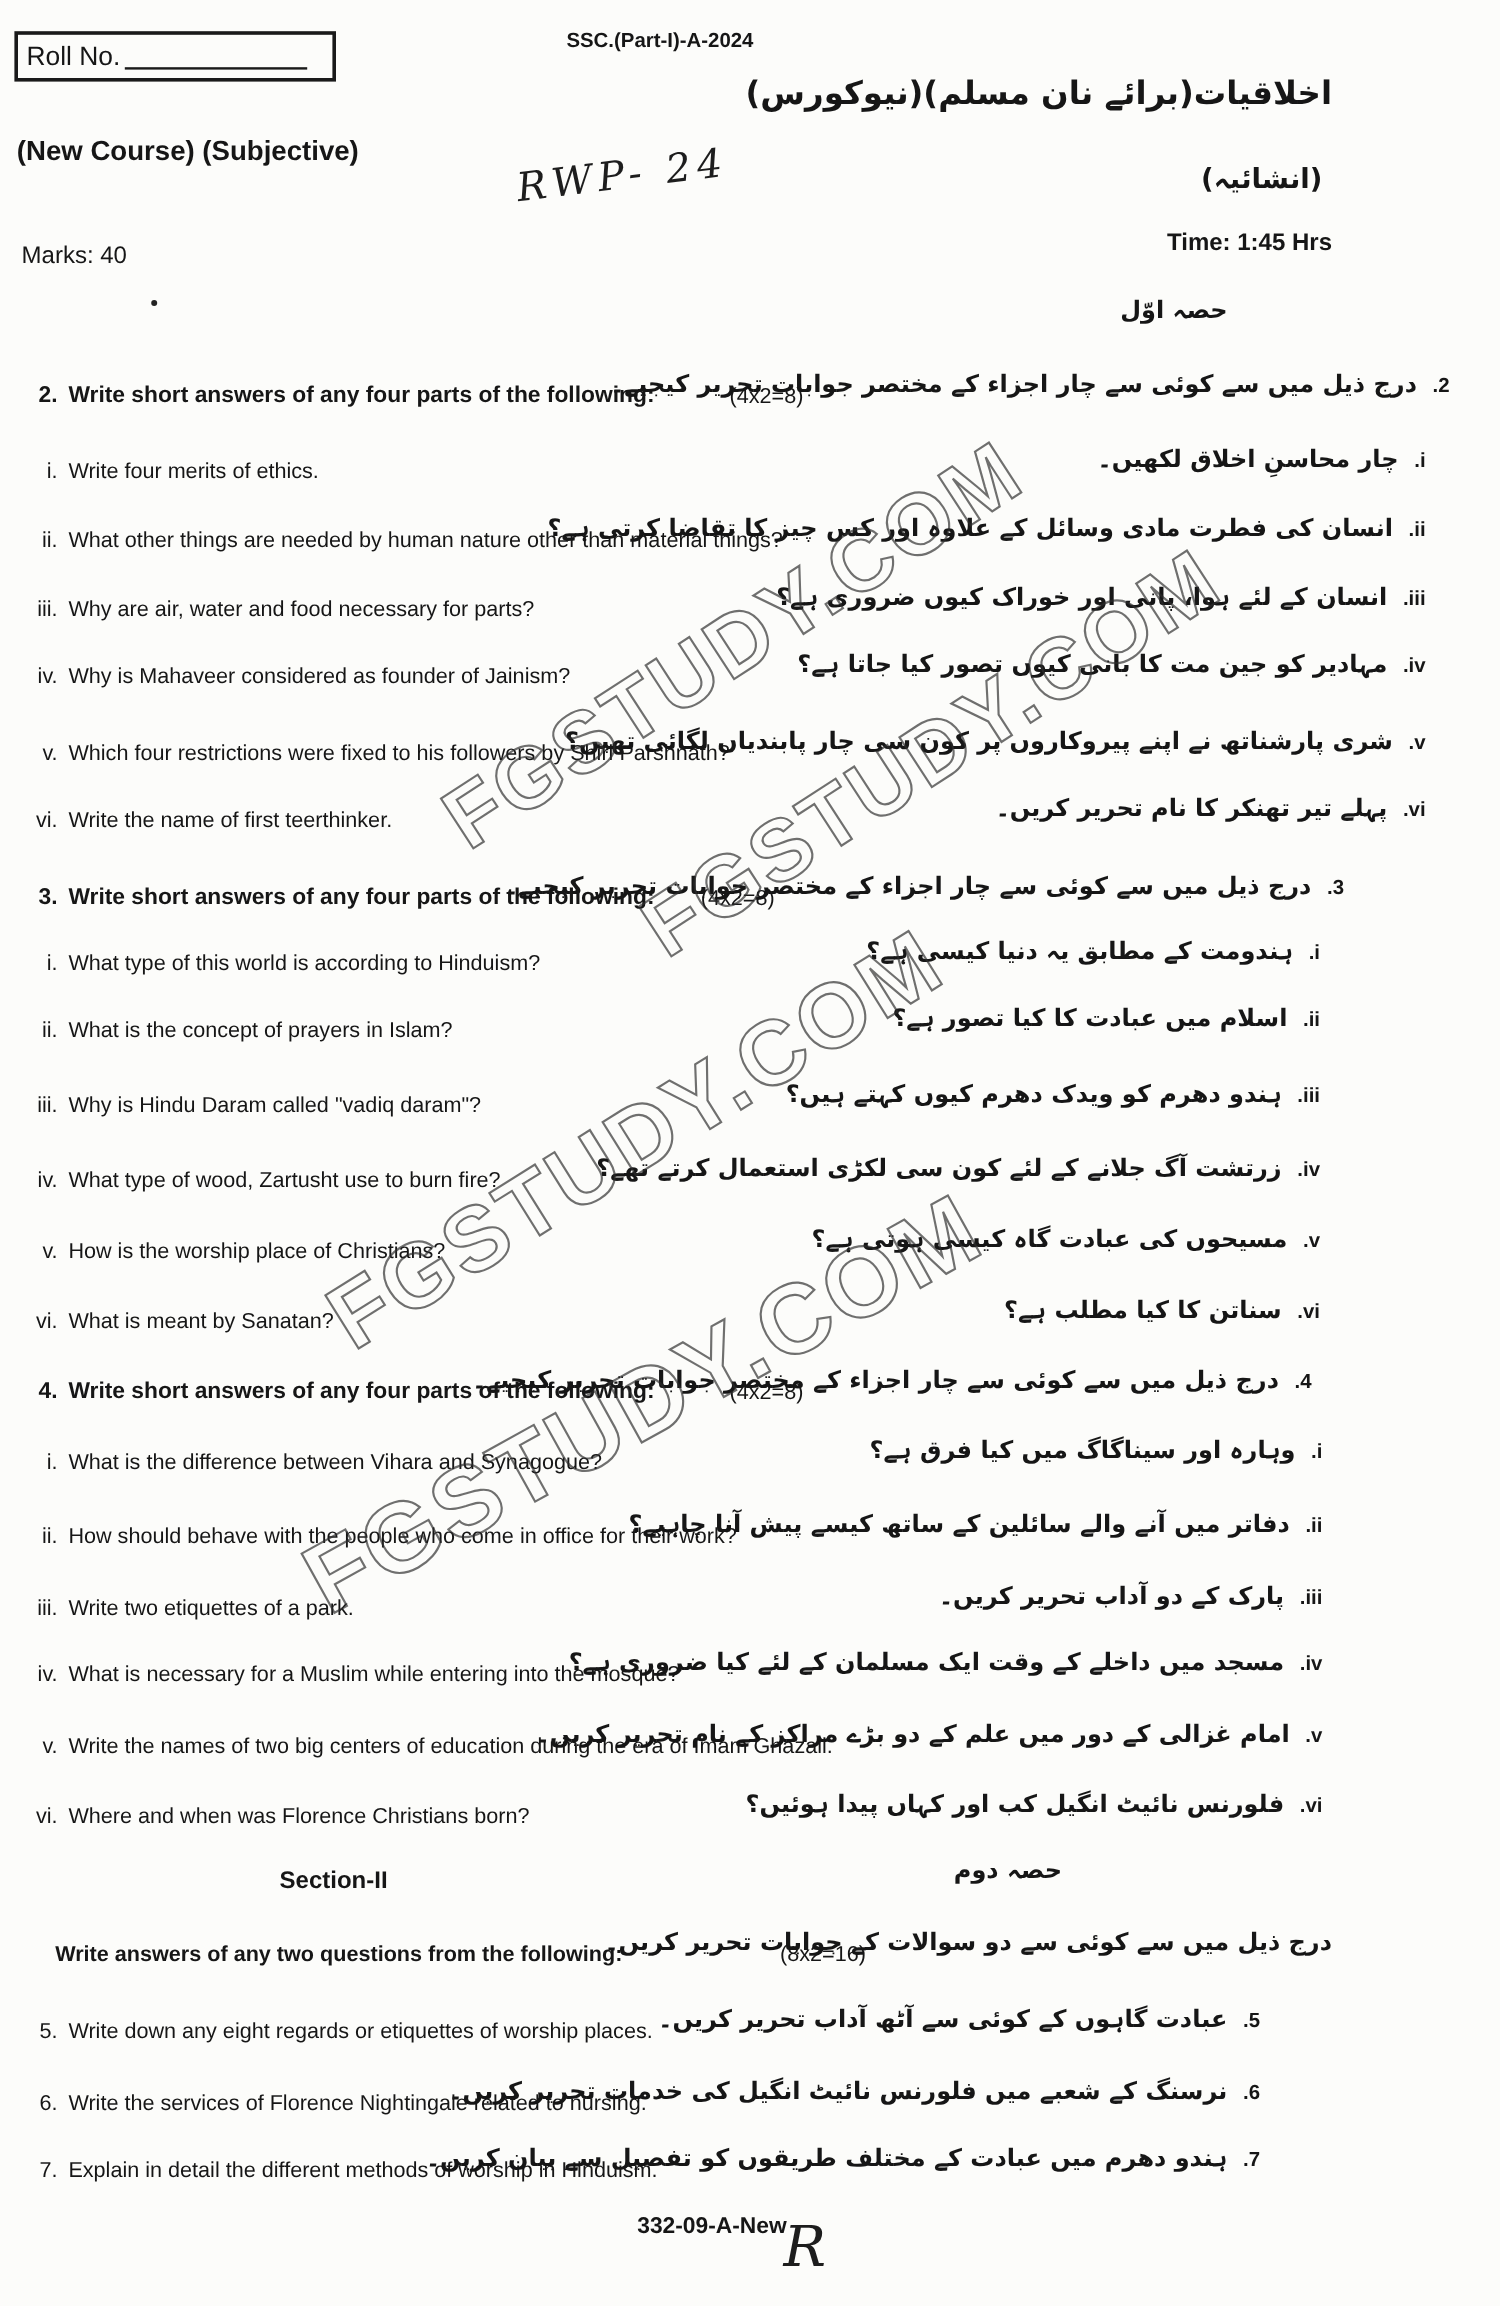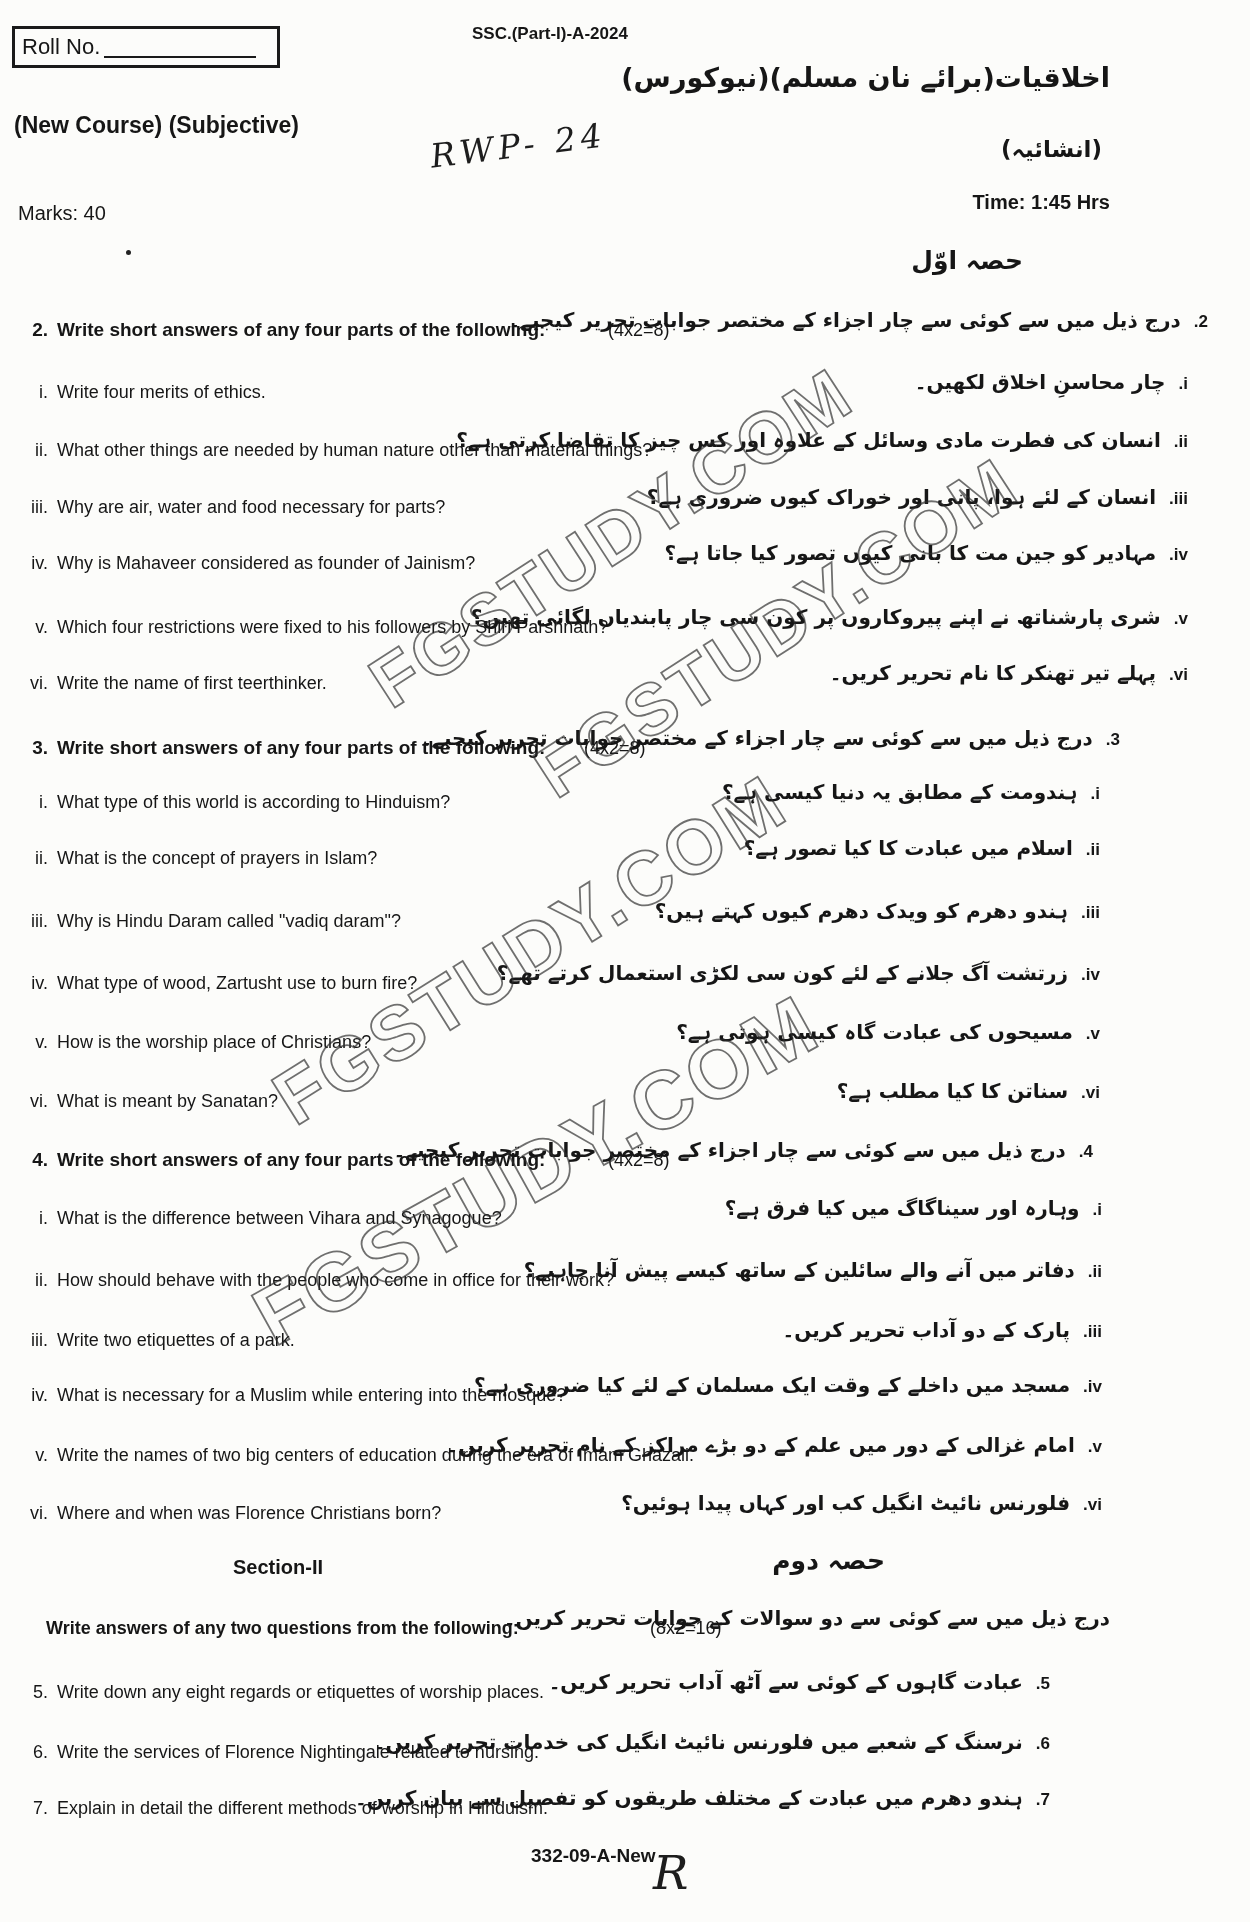--- a/index.html
+++ b/index.html
@@ -19,21 +19,21 @@
   .handwrite{font-family:"DejaVu Serif",serif;font-style:italic;color:#1d1d1d;}
   .rwp{position:absolute;left:430px;top:126px;font-size:33px;transform:rotate(-7deg);letter-spacing:5px;}
   .urfont{font-family:"DejaVu Sans","Liberation Sans",sans-serif;direction:rtl;font-weight:700;}
   .title-ur{position:absolute;right:140px;top:62px;font-size:27px;white-space:nowrap;}
   .subtitle-ur{position:absolute;right:148px;top:136px;font-size:23px;}
   .marksl{position:absolute;left:18px;top:202px;font-size:20px;}
   .timel{position:absolute;right:140px;top:191px;font-size:20px;font-weight:700;}
   .dot{position:absolute;left:126px;top:250px;width:5px;height:5px;background:#222;border-radius:50%;}
   
   .sech-en{position:absolute;left:0;width:556px;text-align:center;font-size:20px;font-weight:700;}
-  .sech-ur{position:absolute;font-size:25px;}
+  .sech-ur{position:absolute;font-size:20px;}
   
   .row{position:absolute;left:0;right:0;height:0;}
   .en{position:absolute;left:18px;top:0;display:flex;align-items:baseline;line-height:24px;
       font-size:18px;white-space:nowrap;z-index:3;}
   .en .n{width:30px;min-width:30px;text-align:right;margin-right:9px;}
   .row.head .en{font-size:19px;font-weight:700;}
   .marks{position:absolute;top:0;font-weight:400;font-size:18px;line-height:24px;z-index:3;}
   .ur{position:absolute;top:-13px;white-space:nowrap;font-size:20px;line-height:30px;z-index:2;}
   .ur .n{margin-left:13px;font-family:"Liberation Sans",sans-serif;font-size:17px;font-weight:700;}
   .intro-en{left:46px;}

